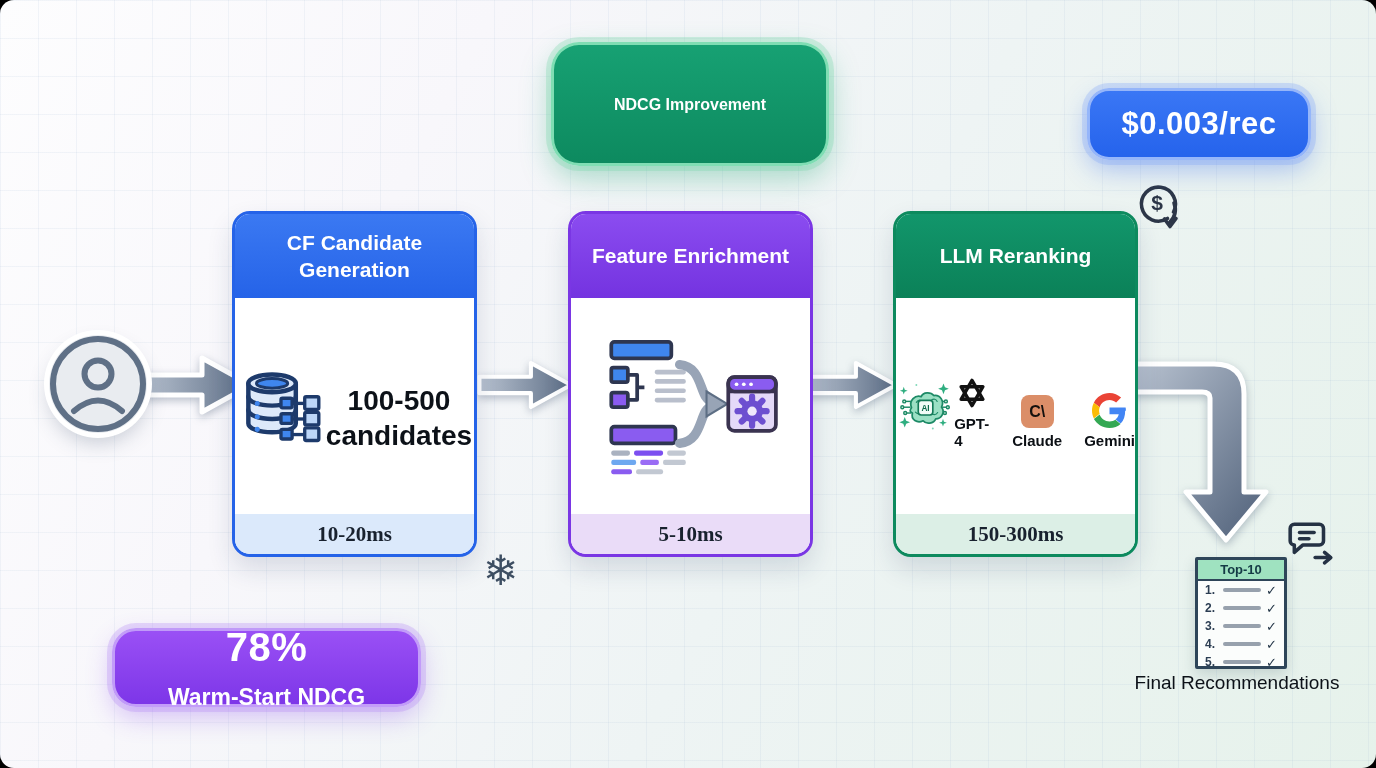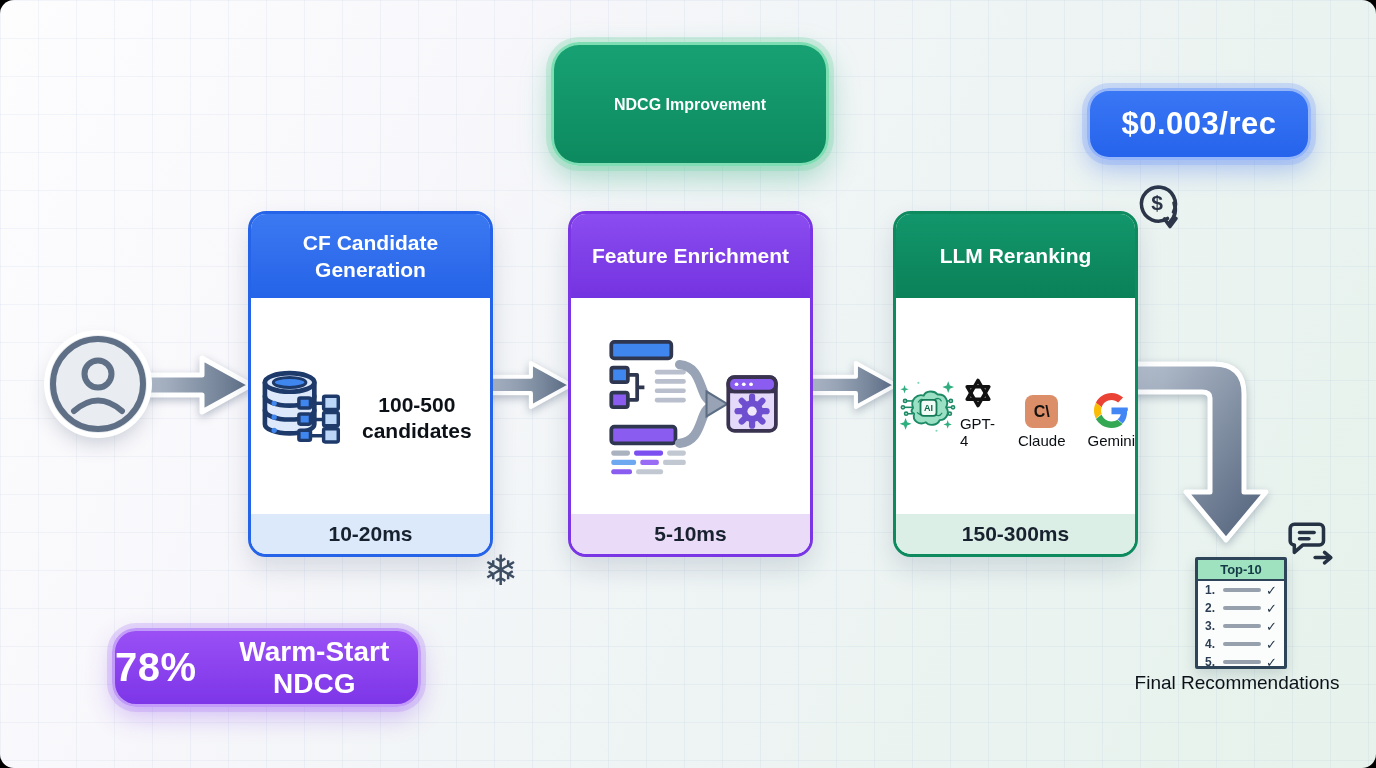--- a/index.html
+++ b/index.html
@@ -17,51 +17,51 @@
   .pill .big{font-weight:800;letter-spacing:.5px;}
   .badge-improve{left:551px;top:42px;width:272px;height:118px;border-radius:28px;
     background:linear-gradient(180deg,#17a173,#0d8a5f);border:3px solid rgba(134,226,183,.95);
     box-shadow:0 0 0 5px rgba(120,215,170,.30),0 12px 30px rgba(20,160,110,.35);}
   .badge-improve .big{font-size:46px;line-height:1.05;}
   .badge-improve .sub{font-size:16px;font-weight:700;margin-top:2px;}
   .badge-cost{left:1087px;top:88px;width:218px;height:66px;border-radius:22px;
     background:linear-gradient(180deg,#3a77f5,#2563ec);border:3px solid rgba(155,185,250,.95);
     box-shadow:0 0 0 5px rgba(130,165,250,.30),0 10px 26px rgba(45,100,235,.35);}
   .badge-cost .big{font-size:31px;}
-  .metric{flex-direction:row;gap:14px;align-items:center;border-radius:24px;}
+  .metric{flex-direction:column;gap:14px;align-items:center;border-radius:24px;}
   .metric .big{font-size:40px;}
-  .metric .sub{font-size:28px;font-weight:700;}
+  .metric .sub{font-size:23px;font-weight:700;}
   .badge-warm{left:112px;top:628px;width:303px;height:73px;
     background:linear-gradient(180deg,#9a50f5,#7d36e8);border:3px solid rgba(200,165,250,.9);
     box-shadow:0 0 0 5px rgba(175,130,245,.28),0 10px 26px rgba(130,60,235,.30);}
   .badge-cold{left:542px;top:628px;width:291px;height:73px;
     background:linear-gradient(180deg,#f6821a,#ea6c07);border:3px solid rgba(250,178,112,.95);
     box-shadow:0 0 0 5px rgba(246,150,70,.28),0 10px 26px rgba(235,115,20,.30);}
   
   .card{width:239px;height:340px;top:211px;border-radius:18px;display:flex;flex-direction:column;
     background:#fff;overflow:hidden;z-index:4;box-shadow:0 12px 26px rgba(30,50,90,.14);}
   .card .hd{height:84px;display:flex;align-items:center;justify-content:center;text-align:center;
     color:#fff;font-weight:700;font-size:21px;line-height:1.3;padding:0 18px;}
   .card .bd{flex:1;display:flex;flex-direction:row;align-items:center;justify-content:center;background:#fff;}
   .card .ft{height:40px;display:flex;align-items:center;justify-content:center;
-    font-size:21px;font-weight:600;color:#18212e;}
-  .card1{left:248px;border:3px solid #2563e8;}
+    font-size:21px;font-weight:600;color:#18212e;font-family:Liberation Serif, serif;}
+  .card1{left:232px;border:3px solid #2563e8;}
   .card1 .hd{background:linear-gradient(180deg,#3b79f2,#2563e8);}
   .card1 .ft{background:#dbe9fb;}
   .card2{left:568px;border:3px solid #7a36e4;}
   .card2 .hd{background:linear-gradient(180deg,#8b4cf0,#7433e0);}
   .card2 .ft{background:#eadcf8;}
   .card3{left:893px;border:3px solid #0d8a5e;}
   .card3 .hd{background:linear-gradient(180deg,#12966b,#0b8158);}
   .card3 .ft{background:#dcefe6;}
-  .detail{font-size:21px;font-weight:600;color:#0c1118;text-align:center;line-height:1.25;
+  .detail{font-size:28px;font-weight:600;color:#0c1118;text-align:center;line-height:1.25;
     max-width:150px;margin-top:24px;}
   .models{display:flex;gap:22px;align-items:flex-end;margin-top:12px;}
   .model{display:flex;flex-direction:column;align-items:center;gap:4px;}
-  .model .nm{font-size:15px;font-weight:400;color:#0b0f14;}
+  .model .nm{font-size:15px;font-weight:700;color:#0b0f14;}
   .claude-box{width:33px;height:33px;border-radius:8px;background:#db8e68;display:flex;
     align-items:center;justify-content:center;font-weight:800;font-size:16px;color:#14110e;}
   
   .avatar-wrap{left:49px;top:335px;width:98px;height:98px;border-radius:50%;z-index:6;
     box-shadow:0 0 0 5px #fff,0 10px 20px rgba(50,70,100,.25);background:#e9ecf0;}
   .arrow{z-index:3;filter:drop-shadow(0 3px 4px rgba(60,80,110,.35));}
   .snow{left:483px;top:546px;font-size:42px;color:#3d4e62;z-index:5;}
   .top10{left:1195px;top:557px;width:86px;height:106px;border:3px solid #2e4559;border-radius:2px;
     background:#fbfdfc;overflow:hidden;z-index:5;box-shadow:0 6px 14px rgba(40,70,80,.18);}
   .top10 .t10hd{background:#9fe2c0;border-bottom:2.5px solid #2e4559;text-align:center;

